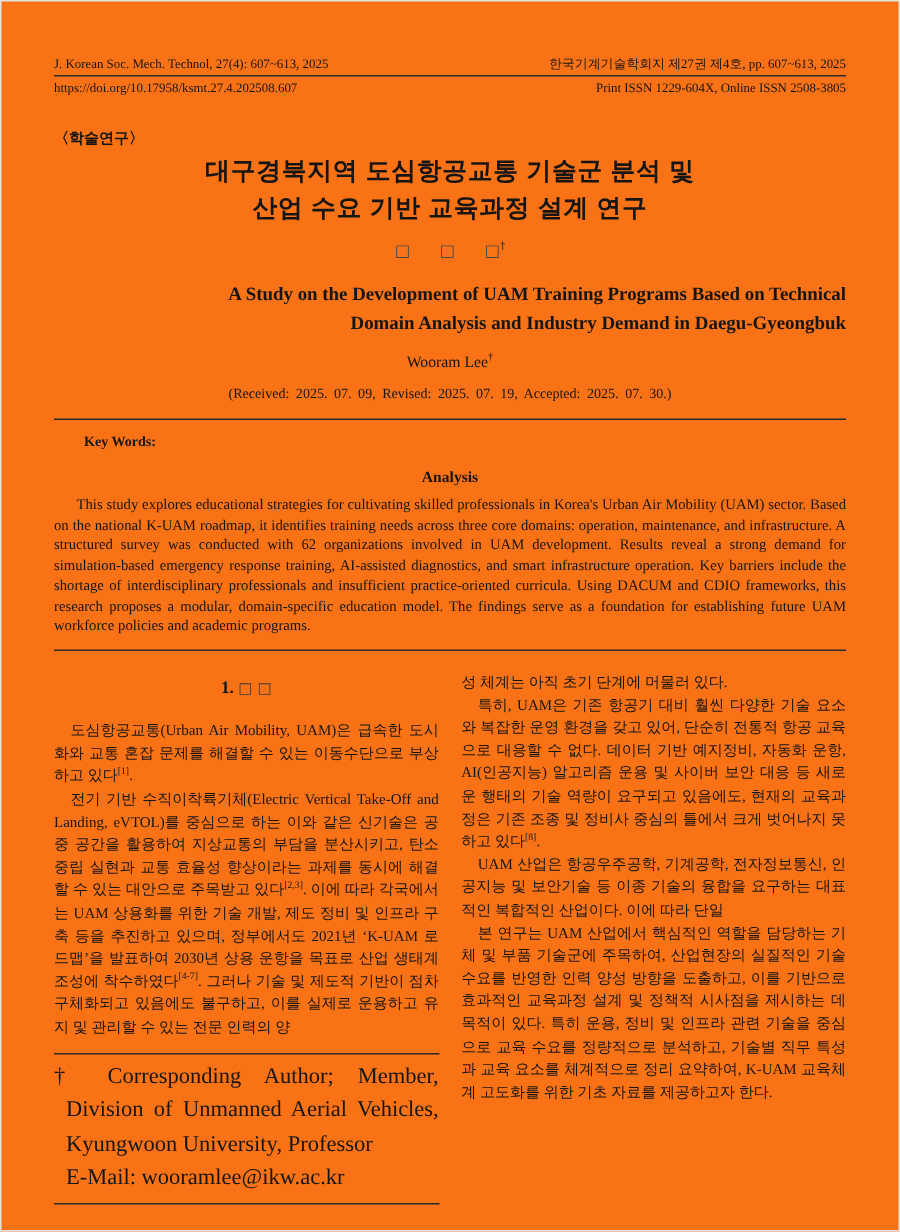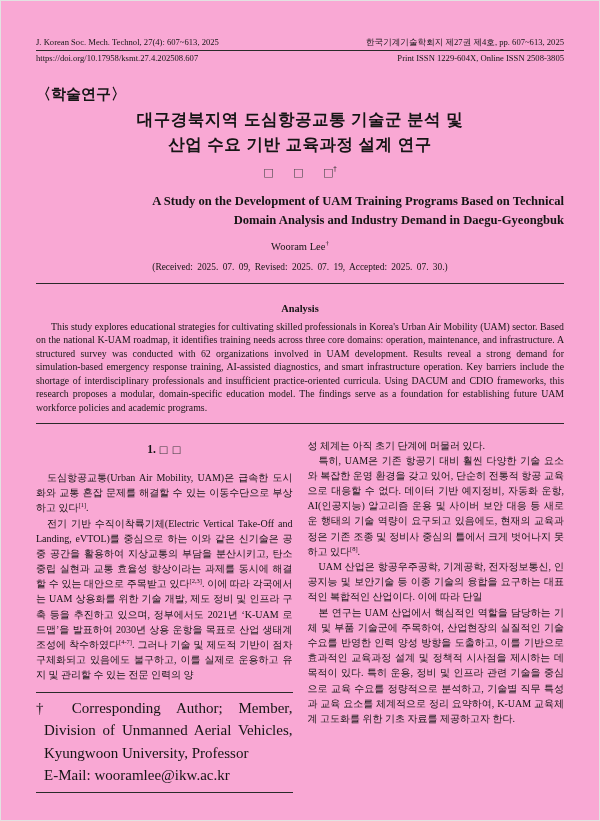--- a/index.html
+++ b/index.html
@@ -1,29 +1,29 @@
 <!DOCTYPE html>
 <html><head>
 <meta charset="utf-8">
 <style>
   html,body{margin:0;padding:0;background:#f4f4f4;}
   .page{
-    width:600px;height:821px;margin:0 auto;background:#f9a8d4;
+    width:600px;height:821px;margin:0 auto;background:#f97316;
     border:1px solid #e2e2e2;box-sizing:border-box;
     padding:36px 35px 0 35px;overflow:hidden;
     font-family:"Liberation Serif", serif;color:#151515;
   }
   
   .jhead{font-size:8.6px;line-height:1.25;}
   .jhead-row{display:flex;justify-content:space-between;align-items:baseline;}
   .jhead-row.top{padding-bottom:2px;border-bottom:0.9px solid #2a2a2a;}
   .jhead-row.bottom{padding-top:2.5px;}
   
   .article-type{margin-top:21px;font-family:"Liberation Sans",sans-serif;
-    font-weight:bold;font-size:15px;}
+    font-weight:bold;font-size:10px;}
   .title-kr{margin-top:3px;text-align:center;font-family:"Liberation Sans",sans-serif;
     font-weight:bold;font-size:16.5px;line-height:1.5;letter-spacing:0.5px;}
   .author-kr{margin-top:9px;text-align:center;font-size:11px;color:#4a4a4a;
     word-spacing:16px;font-family:"DejaVu Sans",sans-serif;}
   .author-kr sup{font-size:7px;color:#333;}
   .title-en{margin-top:13px;text-align:right;font-weight:bold;font-size:12.6px;line-height:1.52;}
   .author-en{margin-top:9px;text-align:center;font-size:10.5px;}
   .author-en sup{font-size:7px;}
   .dates{margin-top:10px;text-align:center;font-size:9.4px;word-spacing:2px;}
   .rule{border:none;border-top:0.9px solid #2a2a2a;margin:0;}
@@ -79,20 +79,21 @@
     <div>Domain Analysis and Industry Demand in Daegu-Gyeongbuk</div>
   </div>
 
   <div class="author-en"><span>Wooram Lee</span><sup>†</sup></div>
 
   <div class="dates">(Received:  2025. 07. 09,  Revised:  2025. 07. 19,  Accepted:  2025. 07. 30.)</div>
 
   <hr class="rule kw-top">
 
   <div class="keywords">
+    <span class="kw-label">Key Words:</span>
   </div>
 
   <div class="abstract-h">Analysis</div>
   <p class="abstract-p">This study explores educational strategies for cultivating skilled professionals in Korea's Urban Air Mobility (UAM) sector. Based on the national K-UAM roadmap, it identifies training needs across three core domains: operation, maintenance, and infrastructure. A structured survey was conducted with 62 organizations involved in UAM development. Results reveal a strong demand for simulation-based emergency response training, AI-assisted diagnostics, and smart infrastructure operation. Key barriers include the shortage of interdisciplinary professionals and insufficient practice-oriented curricula. Using DACUM and CDIO frameworks, this research proposes a modular, domain-specific education model. The findings serve as a foundation for establishing future UAM workforce policies and academic programs.</p>
 
   <hr class="rule abs-bottom">
 
   <div class="columns">
 
     <div class="col">

